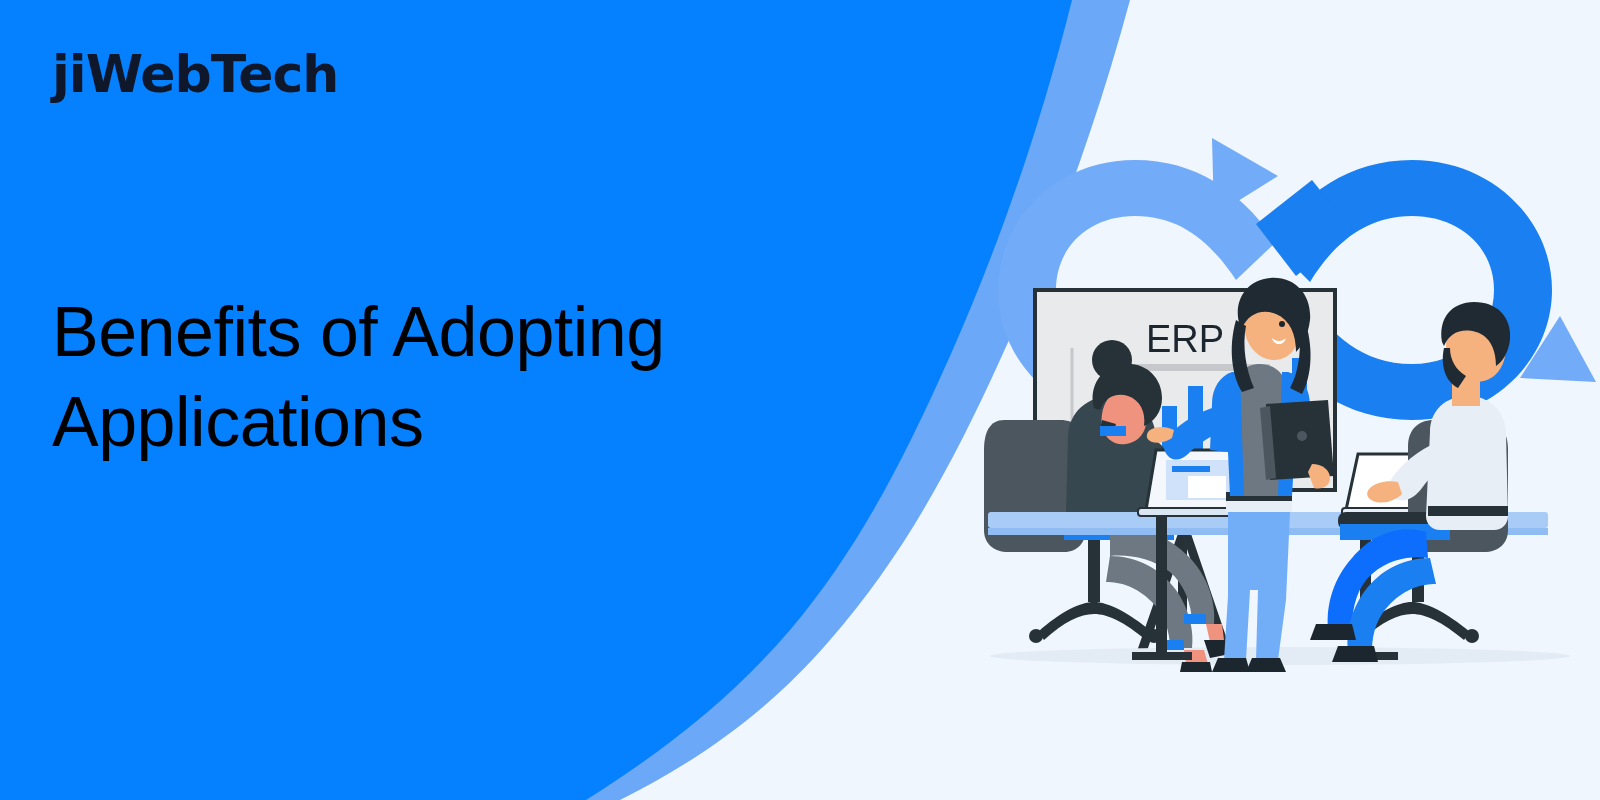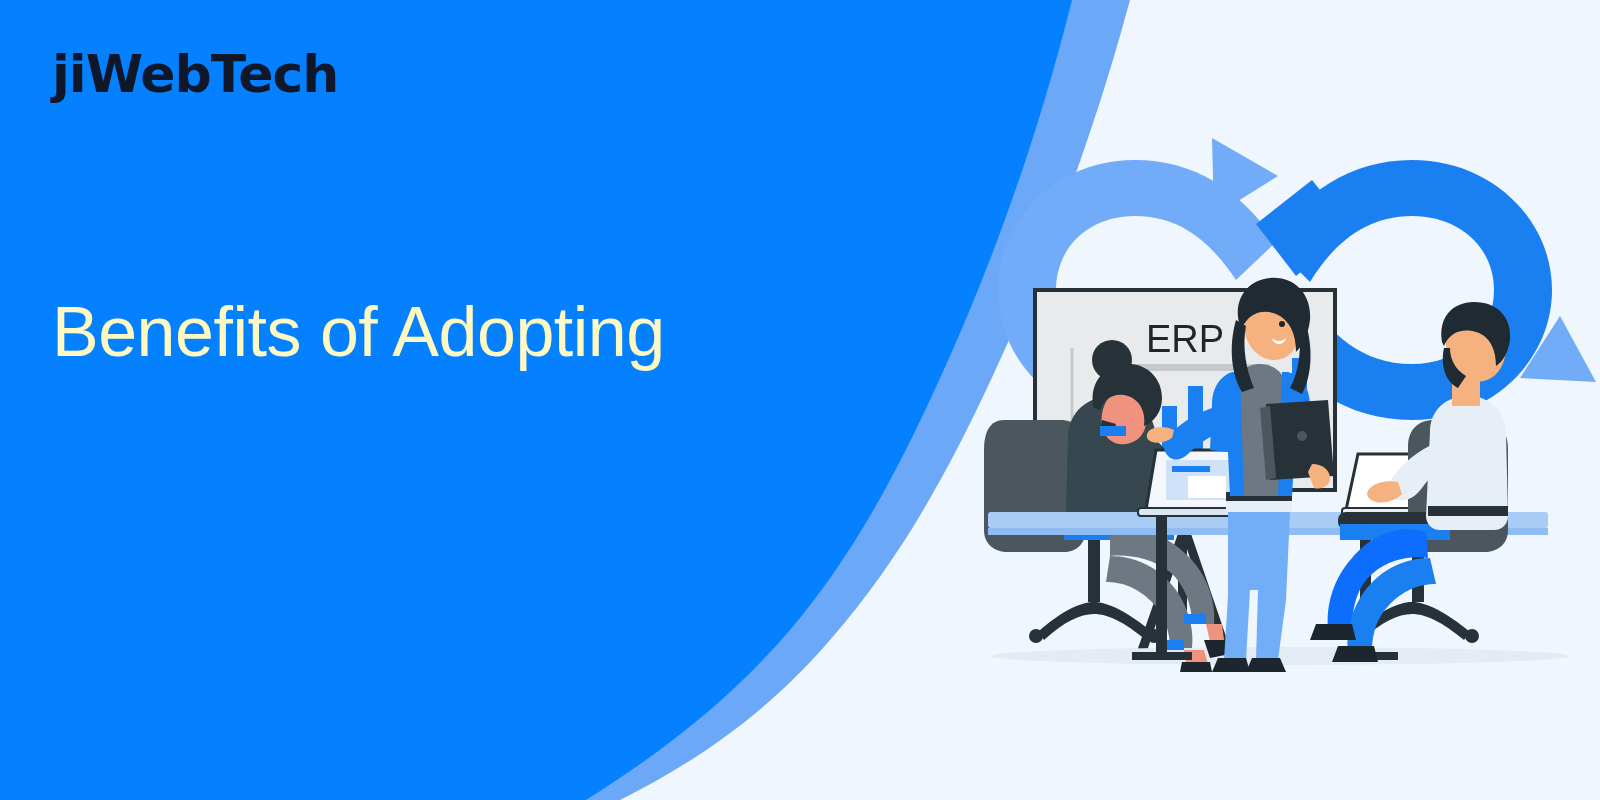--- a/index.html
+++ b/index.html
@@ -36,21 +36,21 @@
     font-family: "DejaVu Sans", "Liberation Sans", sans-serif;
     white-space: nowrap;
     user-select: none;
   }
   
   .headline {
     position: absolute;
     left: 52px;
     top: 248px;
     width: 830px;
-    color: #fef9c3;
+    color: #000000;
     font-size: 70px;
     line-height: 1.28;
     font-weight: 400;
     letter-spacing: -0.5px;
     margin-top: 40px;
   }
   .headline .line { display: block; white-space: nowrap; }
   .headline b { font-weight: 700; }
   
   .illustration {
@@ -76,20 +76,21 @@
 
     <path fill="#0580ff" d="M0,0 L1072,0 C1040,128 998,248 950,356
              C902,464 856,552 790,630
              C730,700 662,752 586,800 L0,800 Z"></path>
   </svg>
 
   <div class="logo">jiWebTech</div>
 
   <h1 class="headline">
     <span class="line">Benefits of Adopting</span>
+    <span class="line">Applications</span>
   </h1>
 
   <div class="illustration">
     <svg viewBox="0 0 640 580" aria-hidden="true">
 
       <g>
 
         <path fill="#72abf7" d="M175,40 C95,40 38,100 38,170 C38,240 95,300 175,300
                  C243,300 288,262 318,215 L280,178
                  C258,214 224,244 175,244 C128,244 96,212 96,170

